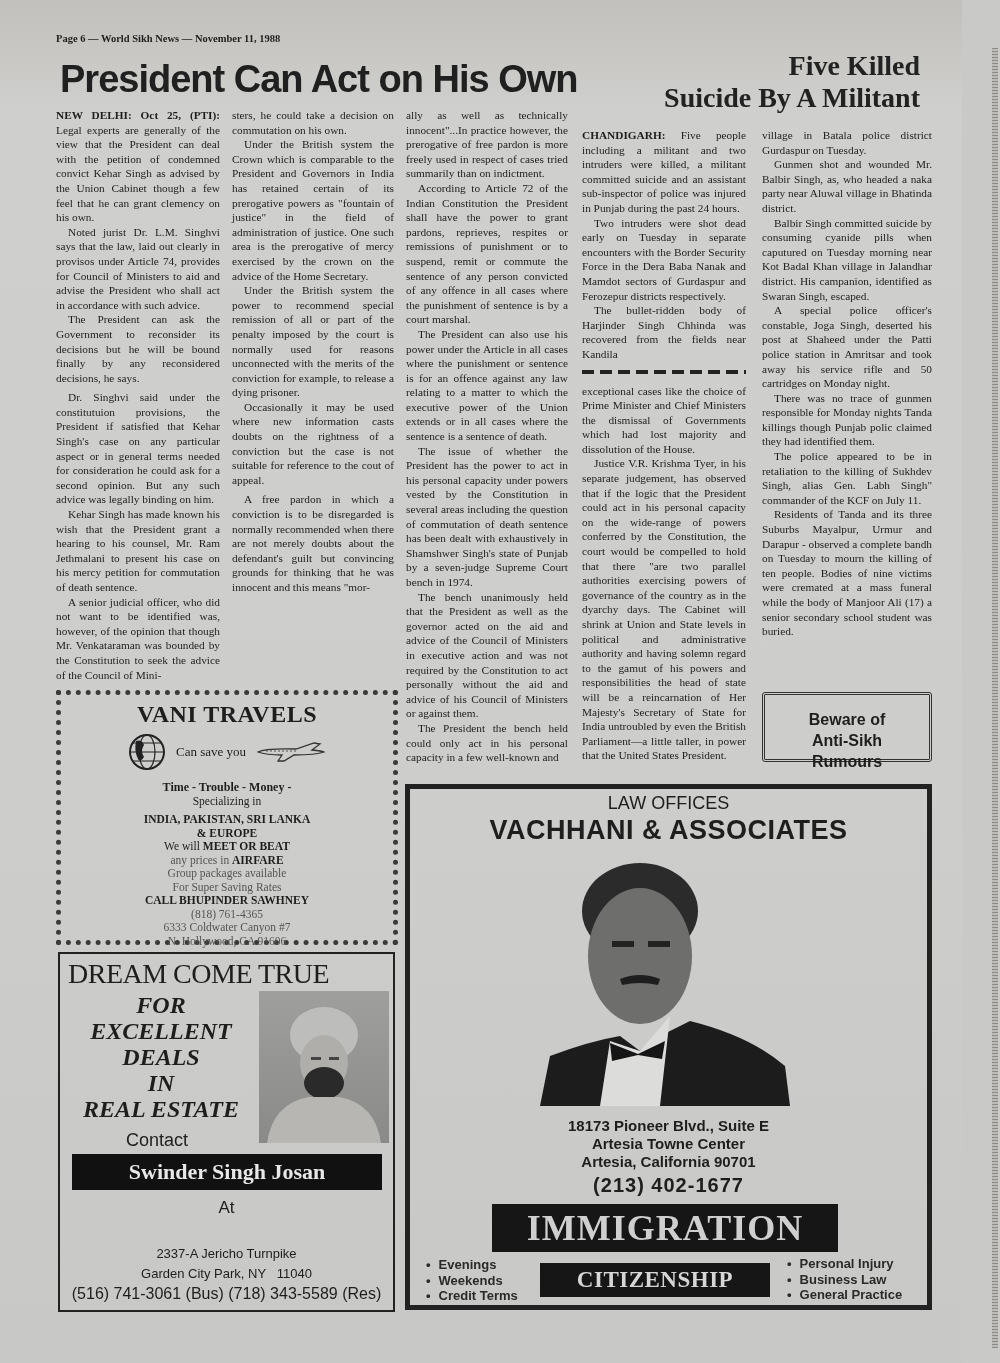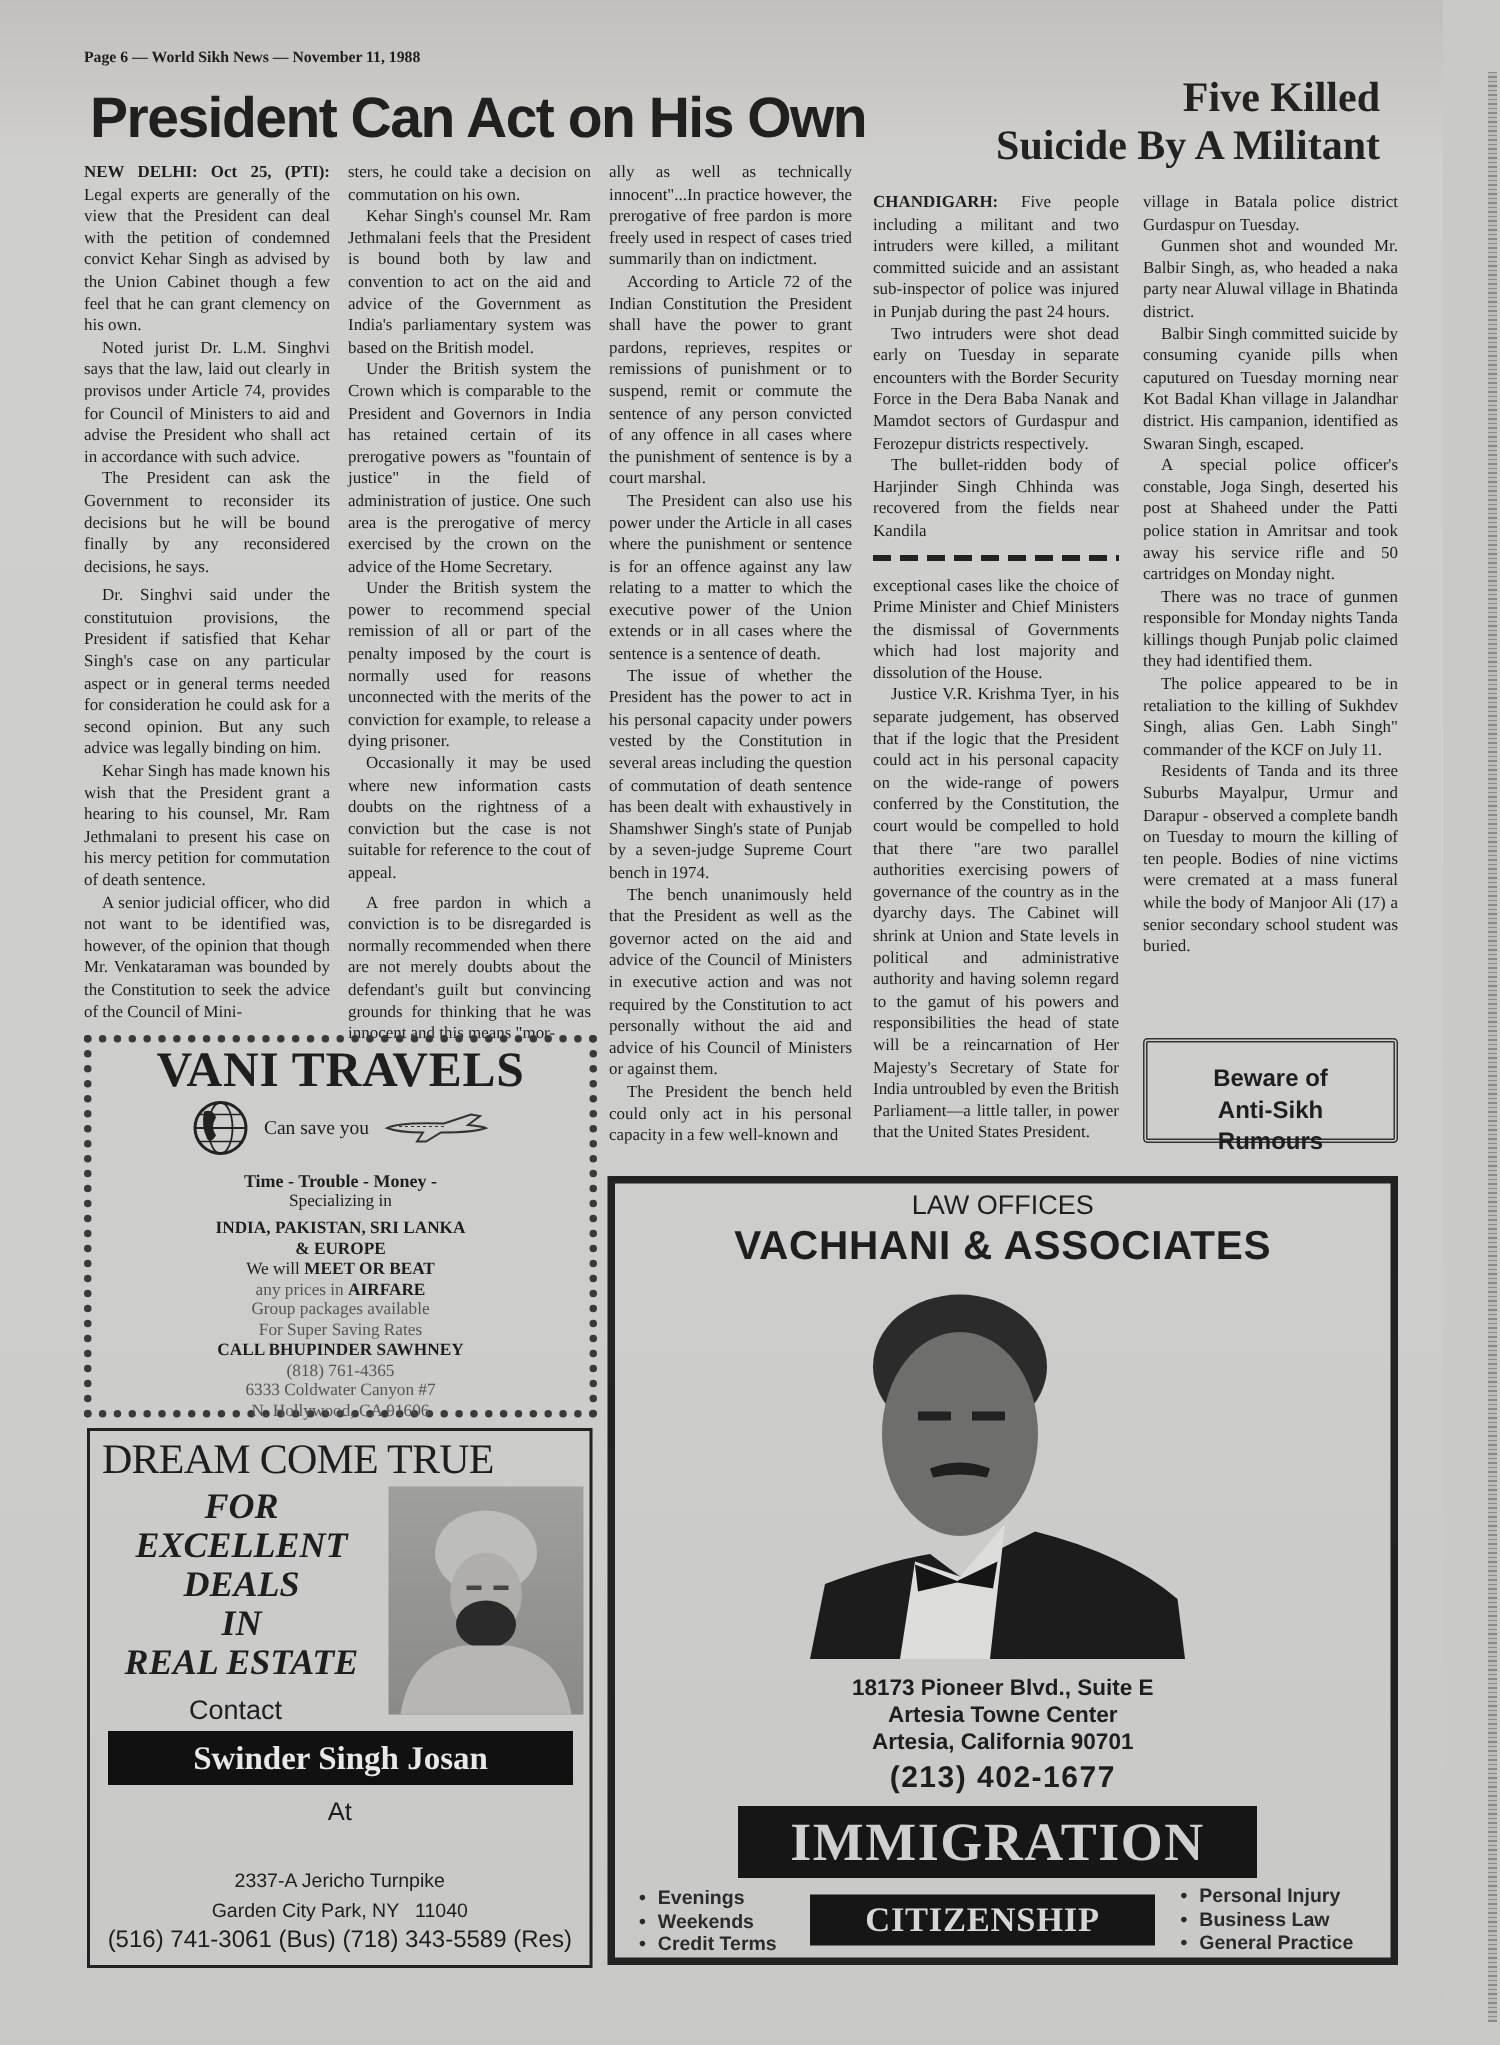--- a/index.html
+++ b/index.html
@@ -43,21 +43,21 @@
     border:3px double #333; border-radius:3px; text-align:center;
     font-family:"Liberation Sans", sans-serif; font-weight:bold; font-size:16px; line-height:21px;
     padding-top:14px; box-sizing:border-box;
   }
   
   .vani {
     position:absolute; left:56px; top:690px; width:342px; height:255px;
     border:5px dotted #3a3a3a; box-sizing:border-box; text-align:center;
     font-size:11.5px; line-height:13.5px;
   }
-  .vani .title { font-weight:bold; font-size:33px; line-height:30px; margin-top:4px; letter-spacing:0.5px; }
+  .vani .title { font-weight:bold; font-size:24px; line-height:30px; margin-top:4px; letter-spacing:0.5px; }
   .vani .row { display:flex; align-items:center; justify-content:center; gap:10px; margin:4px 0 10px 0; }
   .vani .b { font-weight:bold; }
   .vani .light { color:#555; }
   
   .dream {
     position:absolute; left:58px; top:952px; width:337px; height:360px;
     border:2px solid #222; box-sizing:border-box;
   }
   .dream .t1 { position:absolute; left:8px; top:4px; font-size:28px; font-weight:normal; letter-spacing:-0.5px; }
   .dream .t2 { position:absolute; left:6px; top:38px; width:190px; text-align:center;
@@ -106,21 +106,20 @@
     <p class="first"><span class="dateline">NEW DELHI: Oct 25, (PTI):</span> <span>Legal experts are generally of the view that the President can deal with the petition of condemned convict Kehar Singh as advised by the Union Cabinet though a few feel that he can grant clemency on his own.</span></p>
     <p>Noted jurist Dr. L.M. Singhvi says that the law, laid out clearly in provisos under Article 74, provides for Council of Ministers to aid and advise the President who shall act in accordance with such advice.</p>
     <p>The President can ask the Government to reconsider its decisions but he will be bound finally by any reconsidered decisions, he says.</p>
     <p style="margin-top:5px;">Dr. Singhvi said under the constitutuion provisions, the President if satisfied that Kehar Singh's case on any particular aspect or in general terms needed for consideration he could ask for a second opinion. But any such advice was legally binding on him.</p>
     <p>Kehar Singh has made known his wish that the President grant a hearing to his counsel, Mr. Ram Jethmalani to present his case on his mercy petition for commutation of death sentence.</p>
     <p>A senior judicial officer, who did not want to be identified was, however, of the opinion that though Mr. Venkataraman was bounded by the Constitution to seek the advice of the Council of Mini-</p>
   </div>
 
   <div class="col" style="left:232px;top:108px;width:162px;">
     <p class="first">sters, he could take a decision on commutation on his own.</p>
-    <p>Kehar Singh's counsel Mr. Ram Jethmalani feels that the President is bound both by law and convention to act on the aid and advice of the Government as India's parliamentary system was based on the British model.</p>
     <p>Under the British system the Crown which is comparable to the President and Governors in India has retained certain of its prerogative powers as "fountain of justice" in the field of administration of justice. One such area is the prerogative of mercy exercised by the crown on the advice of the Home Secretary.</p>
     <p>Under the British system the power to recommend special remission of all or part of the penalty imposed by the court is normally used for reasons unconnected with the merits of the conviction for example, to release a dying prisoner.</p>
     <p>Occasionally it may be used where new information casts doubts on the rightness of a conviction but the case is not suitable for reference to the cout of appeal.</p>
     <p style="margin-top:5px;">A free pardon in which a conviction is to be disregarded is normally recommended when there are not merely doubts about the defendant's guilt but convincing grounds for thinking that he was innocent and this means "mor-</p>
   </div>
 
   <div class="col" style="left:406px;top:108px;width:162px;">
     <p class="first">ally as well as technically innocent"...In practice however, the prerogative of free pardon is more freely used in respect of cases tried summarily than on indictment.</p>
     <p>According to Article 72 of the Indian Constitution the President shall have the power to grant pardons, reprieves, respites or remissions of punishment or to suspend, remit or commute the sentence of any person convicted of any offence in all cases where the punishment of sentence is by a court marshal.</p>
     <p>The President can also use his power under the Article in all cases where the punishment or sentence is for an offence against any law relating to a matter to which the executive power of the Union extends or in all cases where the sentence is a sentence of death.</p>

